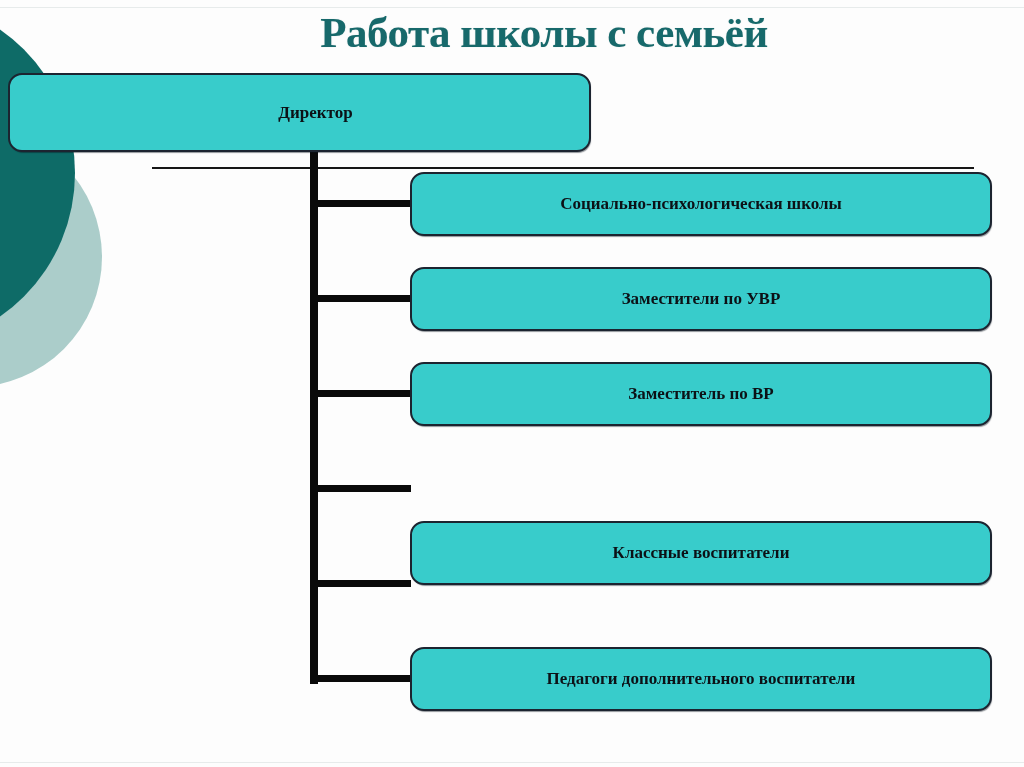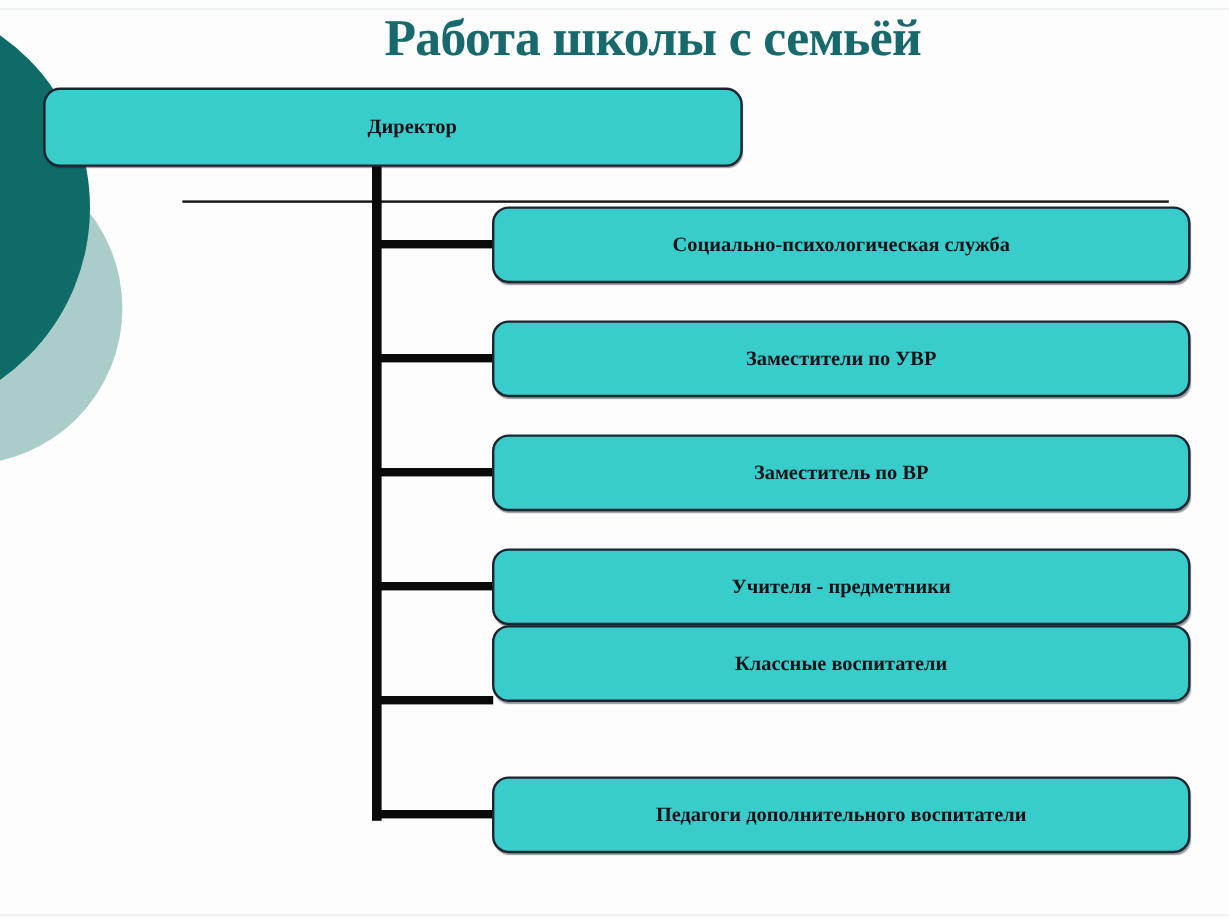--- a/index.html
+++ b/index.html
@@ -31,21 +31,21 @@
 
   .v-line{position:absolute;left:310px;top:138px;width:8px;height:546px;background:var(--connector);z-index:3;}
   .stub{position:absolute;left:313px;width:98px;height:7px;background:var(--connector);z-index:3;}
 
   .box{position:absolute;background:var(--box-fill);border:2px solid var(--box-border);
     border-radius:14px;display:flex;align-items:center;justify-content:center;
     font-size:17px;font-weight:700;color:#0c1116;z-index:5;
     box-shadow:1px 2px 1px -1px rgba(10,20,30,.45);}
   .box .label{padding:0 10px;text-align:center;white-space:nowrap;}
 
-  .box.root{left:36px;top:73px;width:583px;height:66px;padding-left:32px;}
+  .box.root{left:8px;top:73px;width:583px;height:79px;padding-left:32px;}
   .box.child{left:410px;width:582px;height:64px;}
   .box.child.c0{top:172px;}
   .box.child.c1{top:267px;}
   .box.child.c2{top:362px;}
   .box.child.c3{top:457px;}
   .box.child.c4{top:521px;}
   .box.child.c5{top:647px;}
   .stub.s0{top:200px;}
   .stub.s1{top:295px;}
   .stub.s2{top:390px;}
@@ -73,30 +73,27 @@
   <div class="stub s2"></div>
   <div class="stub s3"></div>
   <div class="stub s4"></div>
   <div class="stub s5"></div>
 
   <div class="box root">
     <span class="label">Директор</span>
   </div>
 
   <div class="box child c0">
-    <span class="label">Социально-психологическая служба</span>
+    <span class="label">Социально-психологическая школы</span>
   </div>
   <div class="box child c1">
     <span class="label">Заместители по УВР</span>
   </div>
   <div class="box child c2">
     <span class="label">Заместитель по ВР</span>
-  </div>
-  <div class="box child c3">
-    <span class="label">Учителя - предметники</span>
   </div>
   <div class="box child c4">
     <span class="label">Классные воспитатели</span>
   </div>
   <div class="box child c5">
     <span class="label">Педагоги дополнительного воспитатели</span>
   </div>
 </div>
 
 </body></html>

